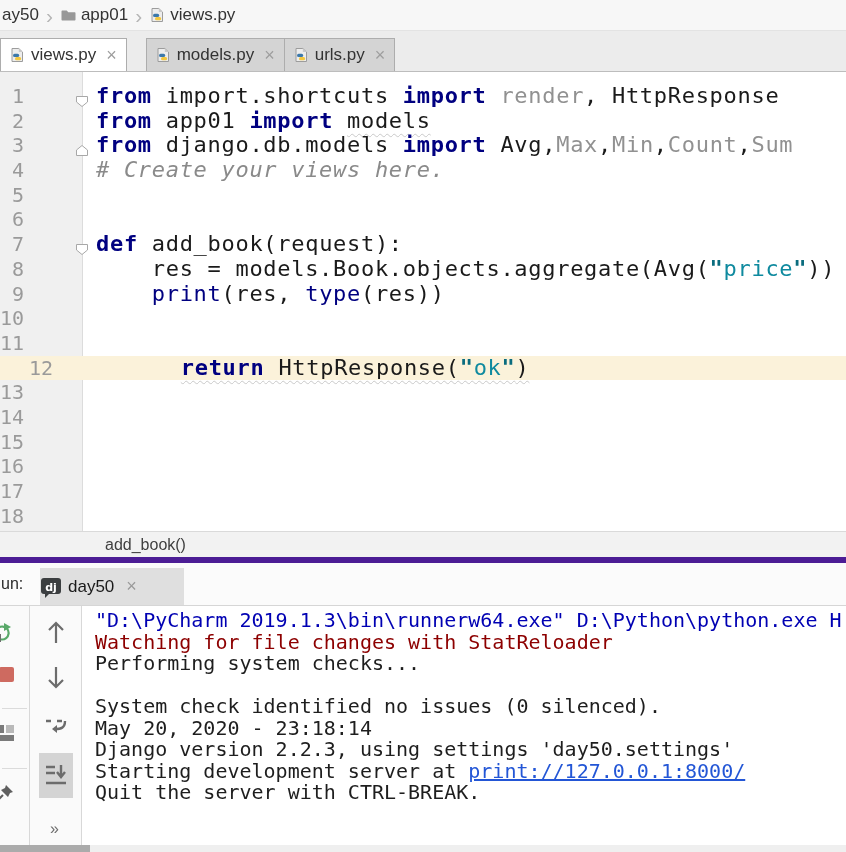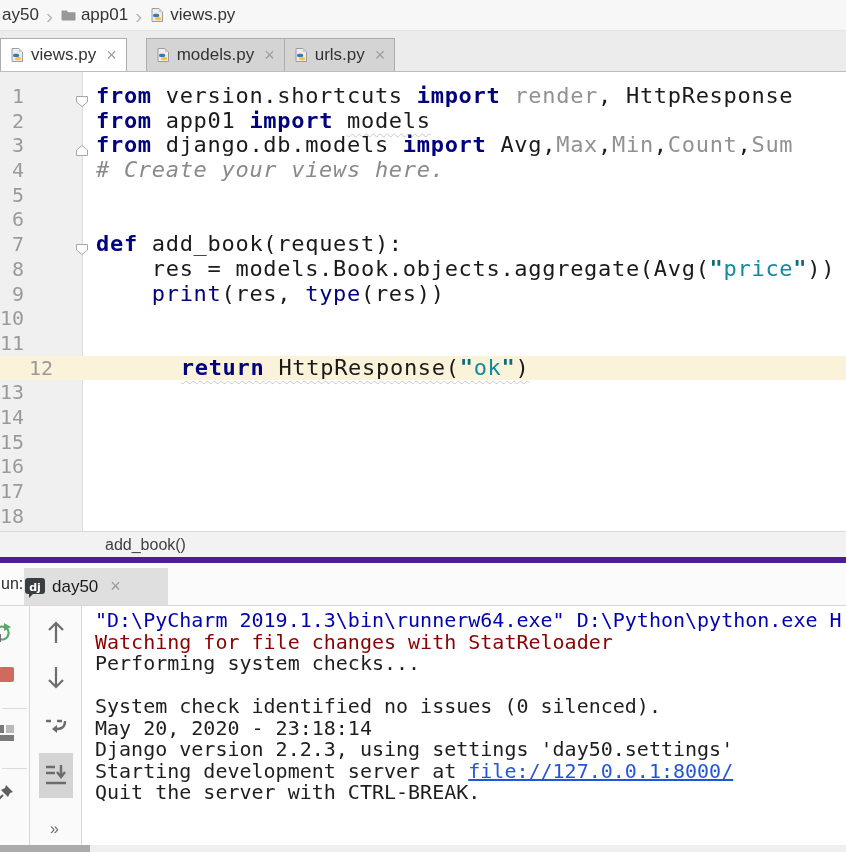--- a/index.html
+++ b/index.html
@@ -46,21 +46,21 @@
     text-decoration-color:#C9C9C9; text-decoration-thickness:1px; text-underline-offset:5px; }
   .fold { position:absolute; left:75px; z-index:3; width:14px; height:13px; }
 
   
   .ctxbar { height:32px; background:#F2F2F2; border-top:1px solid #DADADA;
     border-bottom:6px solid #4c1d95; display:flex; align-items:center; padding-left:105px;
     font-size:16px; color:#3F3F3F; flex:none; }
 
   
   .runheader { height:43px; background:#FBFBFB; border-bottom:1px solid #D6D6D6;
-    display:flex; align-items:stretch; flex:none; }
+    display:flex; align-items:stretch; flex:none;gap:16px; }
   .runlabel { align-self:center; font-size:16px; color:#2B2B2B; padding-left:1px; width:24px; }
   .runtab { margin-top:5px; width:144px; background:#DFDFDF;
     display:flex; align-items:center; gap:6px; font-size:17px; color:#1A1A1A; }
   .runtab .x { color:#9A9A9A; font-size:18px; margin-left:6px; }
 
   
   .runbody { height:239px; display:flex; background:#fff; flex:none; }
   .col1 { flex:none; width:30px; background:#FAFAFA; border-right:1px solid #D8D8D8;
     position:relative; overflow:hidden; }
   .col2 { flex:none; width:52px; background:#FAFAFA; border-right:1px solid #D8D8D8;
@@ -145,21 +145,21 @@
           <use href="#pyfile"></use>
         </svg>
       <span>urls.py</span>
       <span class="x">×</span>
     </div>
   </div>
 
   <div class="editor">
     <div class="gutterbg"></div>
     <div class="rows">
-        <div class="row"><span class="ln">1</span><span class="codetext"><span class="kw">from</span><span class="txt"> version.shortcuts </span><span class="kw">import</span><span class="txt"> </span><span class="gray">render</span><span class="txt">, HttpResponse</span></span></div>
+        <div class="row"><span class="ln">1</span><span class="codetext"><span class="kw">from</span><span class="txt"> import.shortcuts </span><span class="kw">import</span><span class="txt"> </span><span class="gray">render</span><span class="txt">, HttpResponse</span></span></div>
         <div class="row"><span class="ln">2</span><span class="codetext"><span class="kw">from</span><span class="txt"> app01 </span><span class="kw">import</span><span class="txt"> </span><span class="txt wavy">models</span></span></div>
         <div class="row"><span class="ln">3</span><span class="codetext"><span class="kw">from</span><span class="txt"> django.db.models </span><span class="kw">import</span><span class="txt"> Avg,</span><span class="gray">Max</span><span class="txt">,</span><span class="gray">Min</span><span class="txt">,</span><span class="gray">Count</span><span class="txt">,</span><span class="gray">Sum</span></span></div>
         <div class="row"><span class="ln">4</span><span class="codetext"><span class="comment"># Create your views here.</span></span></div>
         <div class="row"><span class="ln">5</span><span class="codetext"></span></div>
         <div class="row"><span class="ln">6</span><span class="codetext"></span></div>
         <div class="row"><span class="ln">7</span><span class="codetext"><span class="kw">def</span><span class="txt"> add_book(request):</span></span></div>
         <div class="row"><span class="ln">8</span><span class="codetext"><span class="txt">    res = models.Book.objects.aggregate(Avg(</span><span class="strq">"</span><span class="str">price</span><span class="strq">"</span><span class="txt">))</span></span></div>
         <div class="row"><span class="ln">9</span><span class="codetext"><span class="txt">    </span><span class="builtin">print</span><span class="txt">(res, </span><span class="builtin">type</span><span class="txt">(res))</span></span></div>
         <div class="row"><span class="ln">10</span><span class="codetext"></span></div>
         <div class="row"><span class="ln">11</span><span class="codetext"></span></div>
@@ -240,21 +240,21 @@
       <div class="more">»</div>
     </div>
     <div class="console">
         <div class="cline"><span class="c-cmd">"D:\PyCharm 2019.1.3\bin\runnerw64.exe" D:\Python\python.exe H</span></div>
         <div class="cline"><span class="c-warn">Watching for file changes with StatReloader</span></div>
         <div class="cline"><span class="c-norm">Performing system checks...</span></div>
         <div class="cline"></div>
         <div class="cline"><span class="c-norm">System check identified no issues (0 silenced).</span></div>
         <div class="cline"><span class="c-norm">May 20, 2020 - 23:18:14</span></div>
         <div class="cline"><span class="c-norm">Django version 2.2.3, using settings 'day50.settings'</span></div>
-        <div class="cline"><span class="c-norm">Starting development server at </span><span class="c-link">file://127.0.0.1:8000/</span></div>
+        <div class="cline"><span class="c-norm">Starting development server at </span><span class="c-link">print://127.0.0.1:8000/</span></div>
         <div class="cline"><span class="c-norm">Quit the server with CTRL-BREAK.</span></div>
       </div>
   </div>
 
   <div class="hscroll">
     <div class="hthumb"></div>
   </div>
 
 </div>
 

